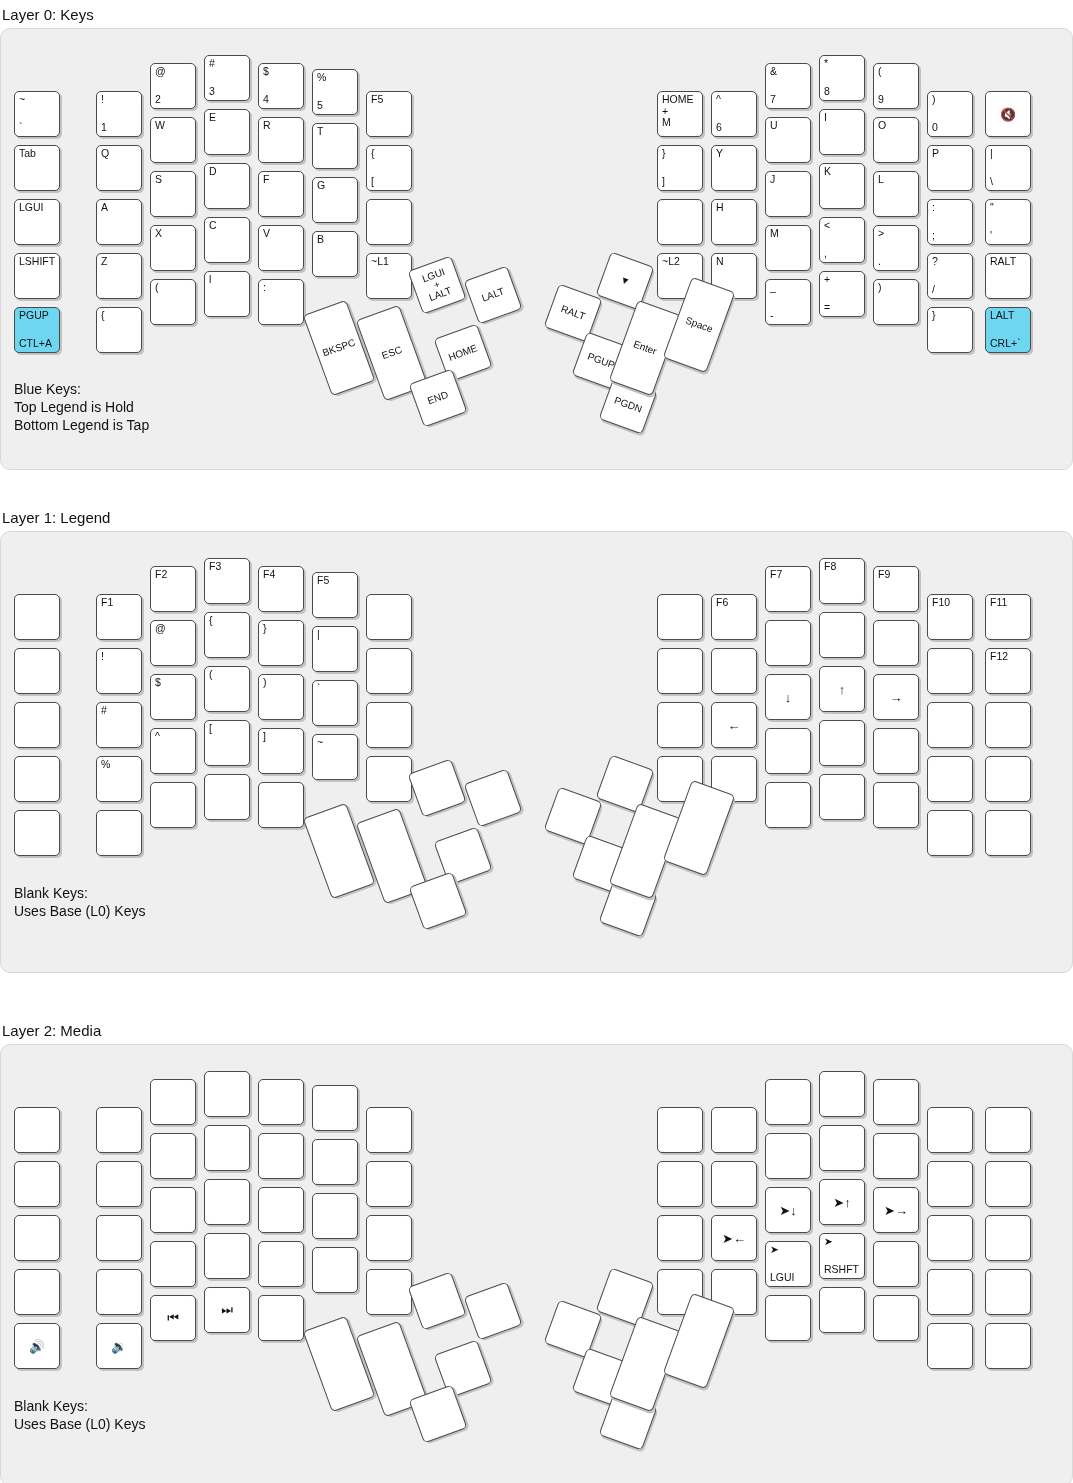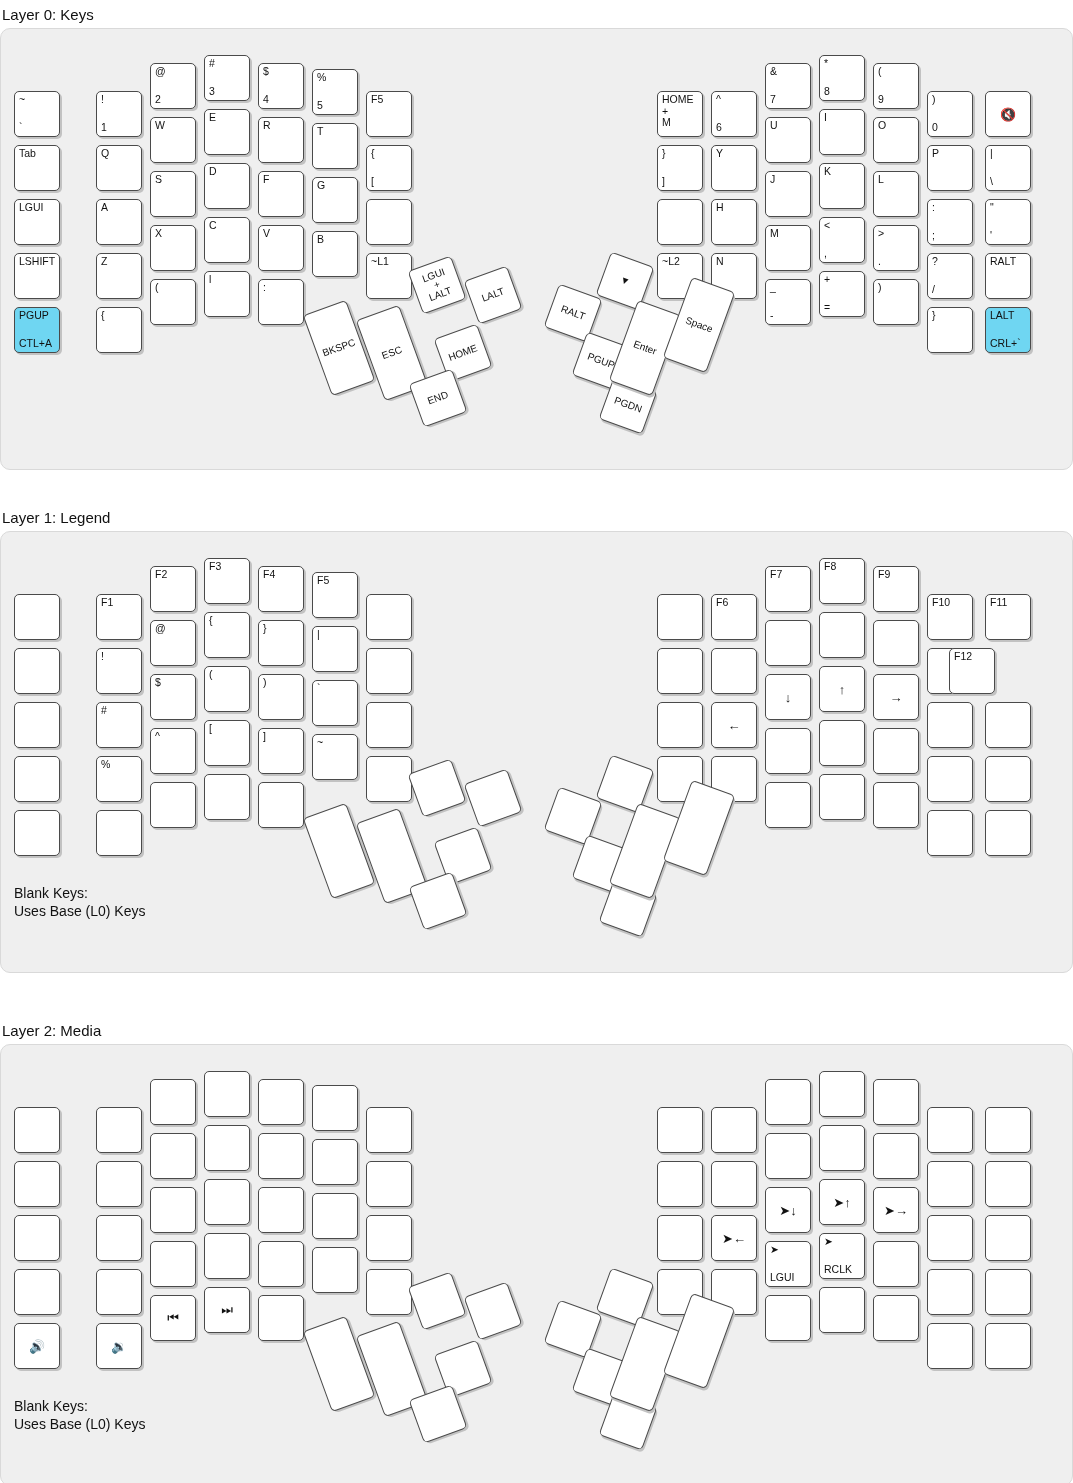--- a/index.html
+++ b/index.html
@@ -77,20 +77,23 @@
 
   <div class="layer-title" style="top:6px;">Layer 0: Keys</div>
   <div class="layer-panel" style="top:28px;height:440px;"></div>
 
   <div class="layer-title" style="top:509px;">Layer 1: Legend</div>
   <div class="layer-panel" style="top:531px;height:440px;"></div>
 
   <div class="layer-title" style="top:1022px;">Layer 2: Media</div>
   <div class="layer-panel" style="top:1044px;height:440px;"></div>
 
+  <div class="note" style="left:14px;top:380px;">Blue Keys:
+Top Legend is Hold
+Bottom Legend is Tap</div>
   <div class="note" style="left:14px;top:884px;">Blank Keys:
 Uses Base (L0) Keys</div>
   <div class="note" style="left:14px;top:1397px;">Blank Keys:
 Uses Base (L0) Keys</div>
 
   <div id="keys-root">
       <div class="key" style="left: 14px; top: 91px;">
         <div class="lt">~</div>
         <div class="lb">`</div>
       </div>
@@ -438,21 +441,21 @@
       </div>
       <div class="key" style="left: 985px; top: 594px;">
         <div class="lt">F11</div>
       </div>
       <div class="key" style="left: 657px; top: 648px;"></div>
       <div class="key" style="left: 711px; top: 648px;"></div>
       <div class="key" style="left: 765px; top: 620px;"></div>
       <div class="key" style="left: 819px; top: 612px;"></div>
       <div class="key" style="left: 873px; top: 620px;"></div>
       <div class="key" style="left: 927px; top: 648px;"></div>
-      <div class="key" style="left: 949px; top: 648px; text-align: center;">
+      <div class="key" style="left: 985px; top: 648px; text-align: center;">
         <div class="lt">F12</div>
       </div>
       <div class="key" style="left: 657px; top: 702px;"></div>
       <div class="key" style="left: 711px; top: 702px;">
         <div class="ctr">←</div>
       </div>
       <div class="key" style="left: 765px; top: 674px;">
         <div class="ctr">↓</div>
       </div>
       <div class="key" style="left: 819px; top: 666px;">
@@ -558,21 +561,21 @@
       <div class="key" style="left: 927px; top: 1215px;"></div>
       <div class="key" style="left: 985px; top: 1215px;"></div>
       <div class="key" style="left: 657px; top: 1269px;"></div>
       <div class="key" style="left: 711px; top: 1269px;"></div>
       <div class="key" style="left: 765px; top: 1241px;">
         <div class="lt">➤</div>
         <div class="lb">LGUI</div>
       </div>
       <div class="key" style="left: 819px; top: 1233px;">
         <div class="lt">➤</div>
-        <div class="lb">RCLK</div>
+        <div class="lb">RSHFT</div>
       </div>
       <div class="key" style="left: 873px; top: 1241px;"></div>
       <div class="key" style="left: 927px; top: 1269px;"></div>
       <div class="key" style="left: 985px; top: 1269px;"></div>
       <div class="key" style="left: 765px; top: 1295px;"></div>
       <div class="key" style="left: 819px; top: 1287px;"></div>
       <div class="key" style="left: 873px; top: 1295px;"></div>
       <div class="key" style="left: 927px; top: 1323px;"></div>
       <div class="key" style="left: 985px; top: 1323px;"></div>
       <div class="key thumb" style="left: 316px; top: 1321px; width: 46px; height: 86px; transform: rotate(-20deg);"></div>

